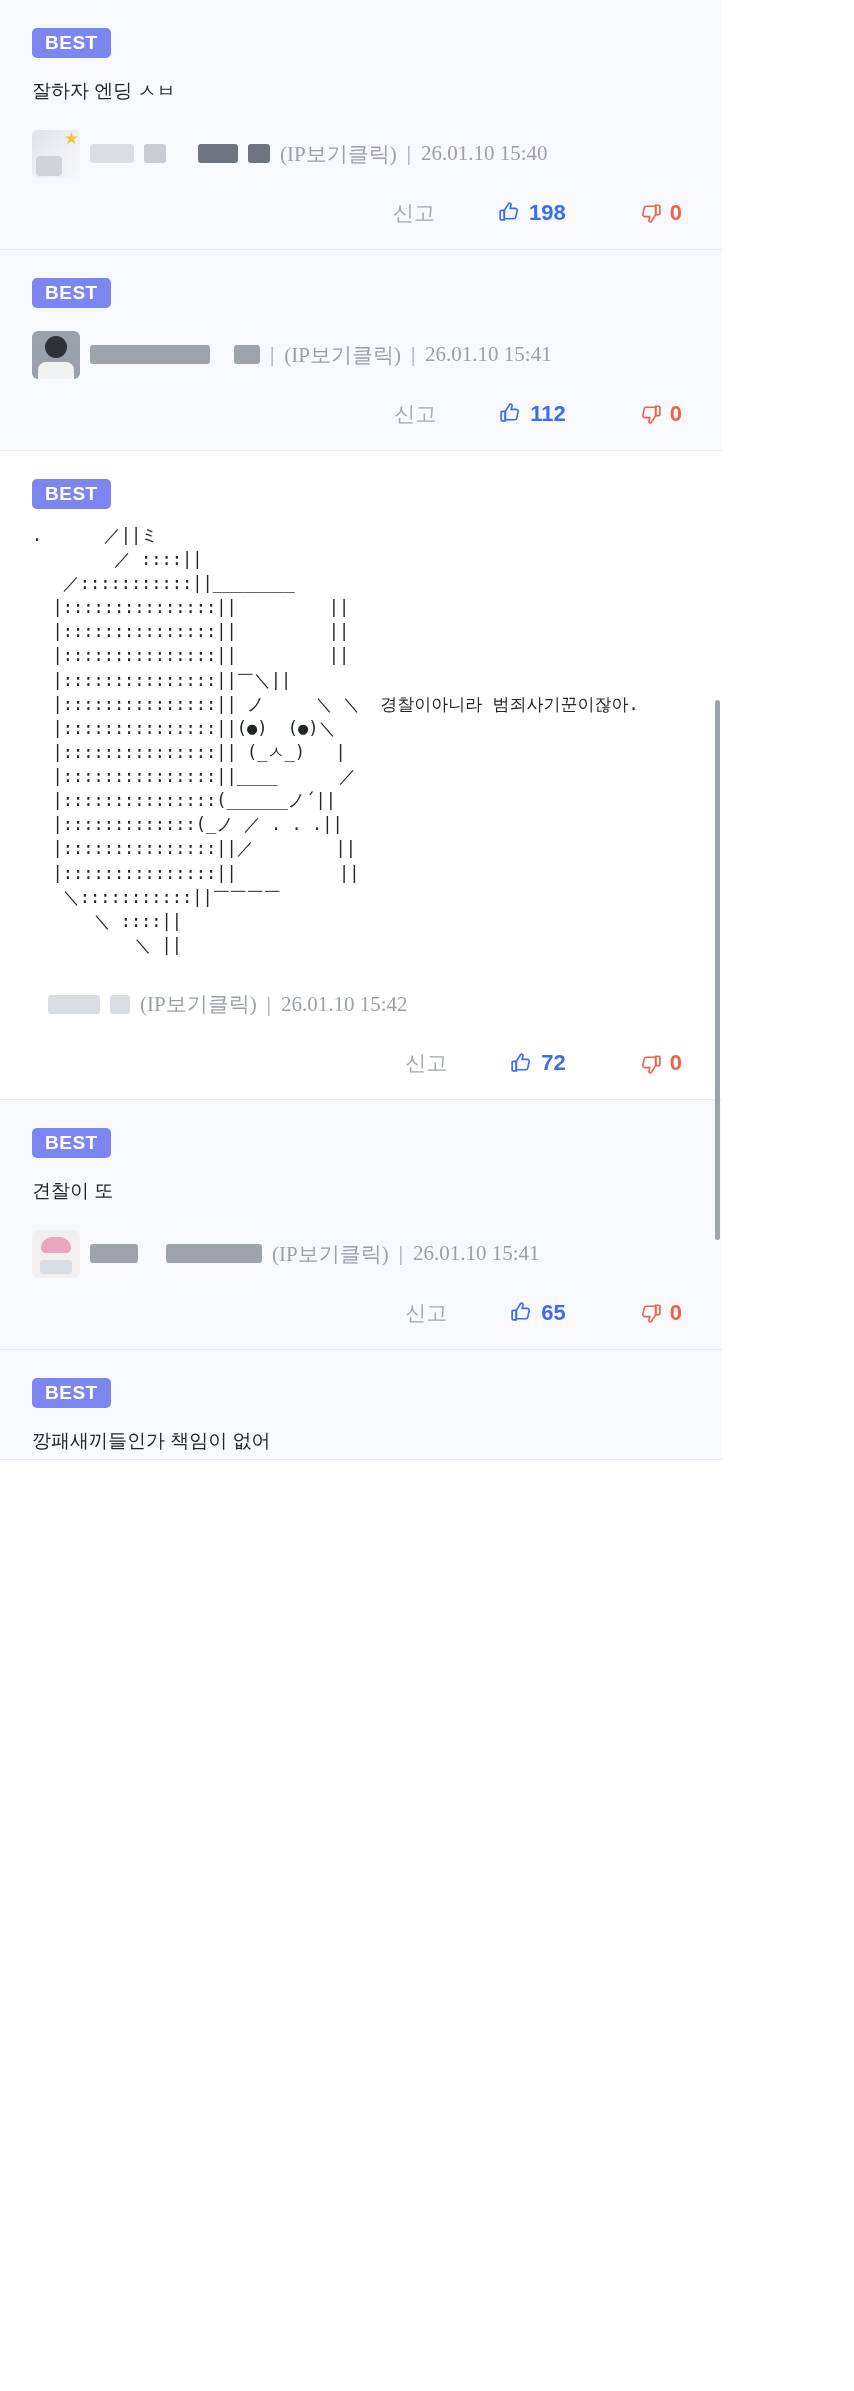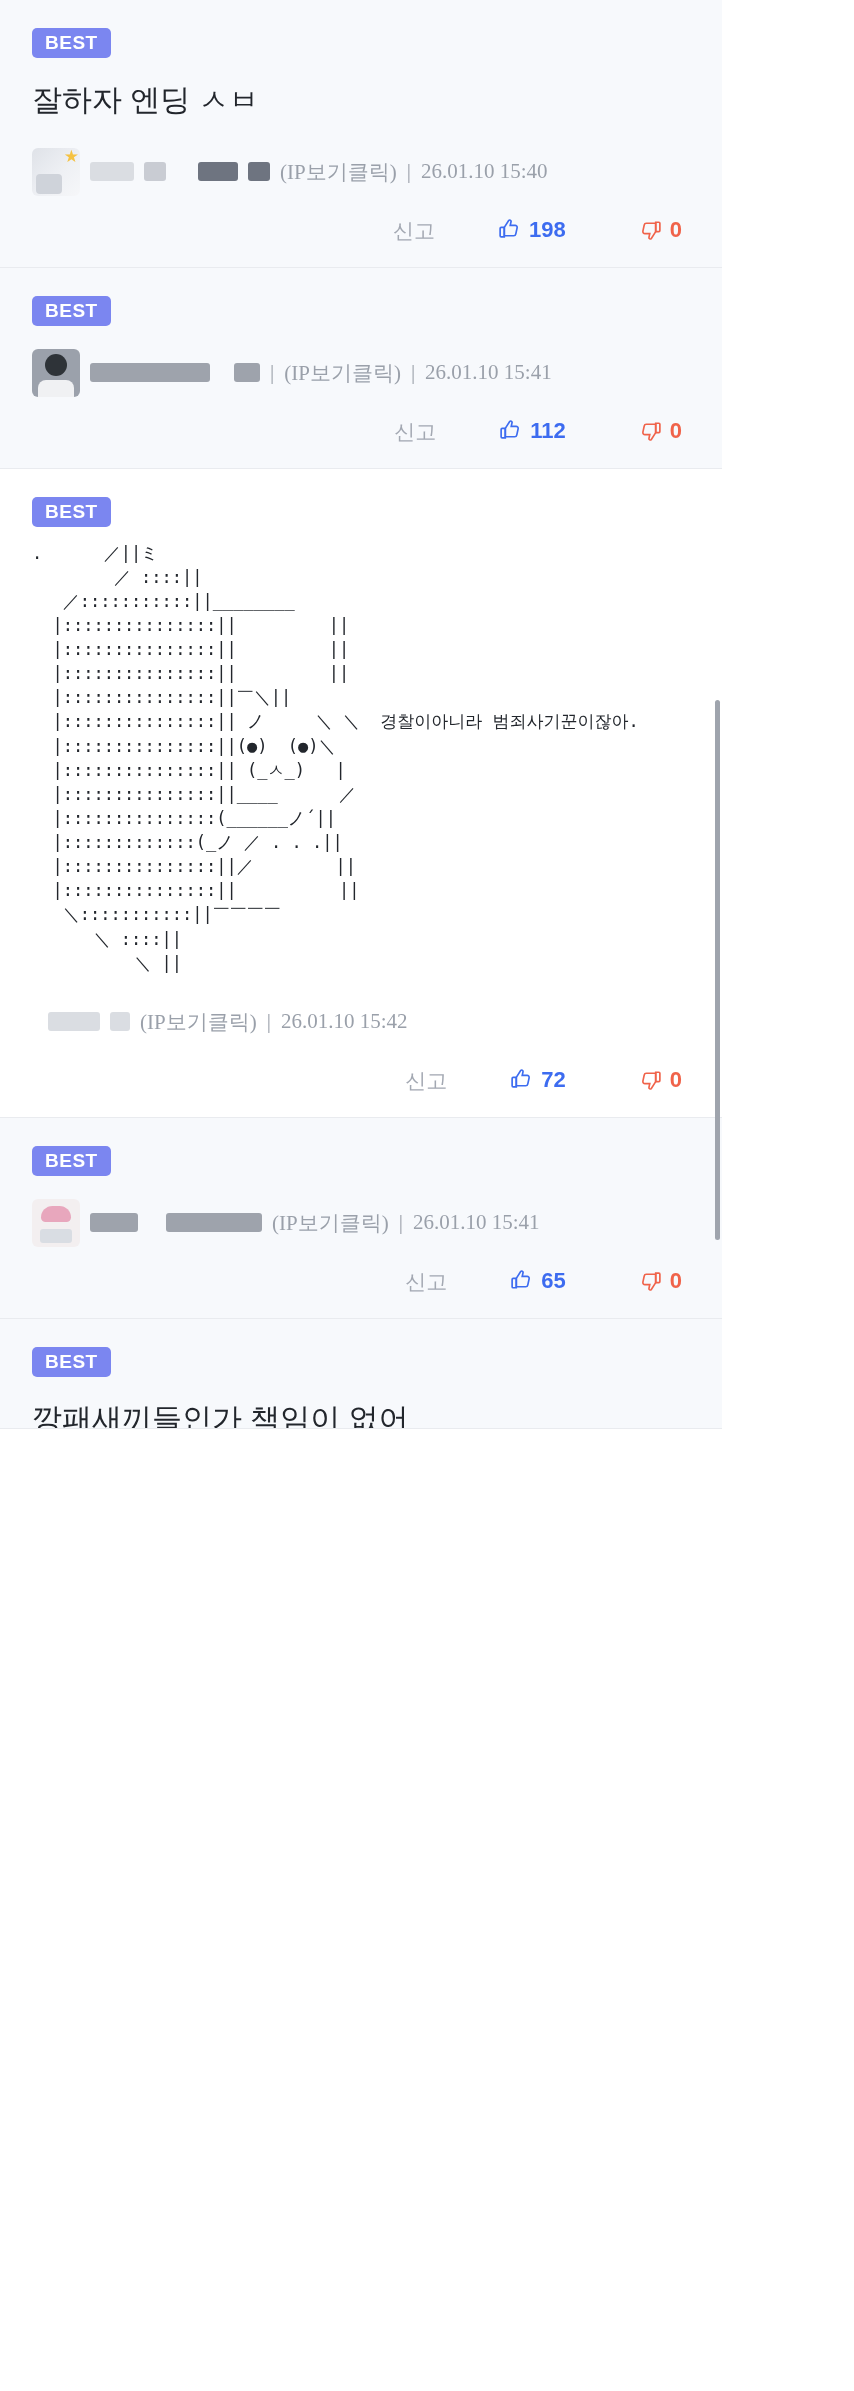--- a/index.html
+++ b/index.html
@@ -30,21 +30,21 @@
     color: #ffffff;
     font-size: 19px;
     font-weight: bold;
     letter-spacing: 0.5px;
     padding: 5px 13px 6px 13px;
     border-radius: 5px;
     line-height: 1;
   }
   .body-text {
     margin-top: 18px;
-    font-size: 30px;
+    font-size: 19px;
     line-height: 1.62;
     color: #22262c;
     white-space: pre-wrap;
     word-break: break-word;
   }
   .ascii-art {
     margin-top: 14px;
     font-family: "DejaVu Sans Mono", monospace;
     font-size: 17px;
     line-height: 1.42;
@@ -134,21 +134,21 @@
   .nick-mask.light { background: #dadde2; }
   .nick-mask.dark  { background: #9ea3ac; }
   .nick-mask.darker { background: #6e7480; }
   .meta-text {
     font-size: 21px;
     color: #9aa0aa;
     white-space: nowrap;
   }
   .action-row {
     display: flex;
-    align-items: flex-start;
+    align-items: center;
     justify-content: flex-end;
     gap: 0;
     padding: 18px 0 22px 0;
   }
   .report-btn {
     font-size: 21px;
     color: #a3a8b2;
     margin-right: 62px;
     background: none;
     border: 0;
@@ -291,20 +291,21 @@
           <path d="M17 14V5h3a1 1 0 0 1 1 1v7a1 1 0 0 1-1 1h-3z"></path>
           <path d="M17 14l-4.2 6.6a1.3 1.3 0 0 1-2.3-1l.8-3.6H6.7a2 2 0 0 1-2-2.4l1.3-6A2 2 0 0 1 8 6h9z"></path>
         </svg>
         <span class="cnt">0</span>
       </div>
     </div>
   </div>
 
   <div class="comment tint">
     <span class="best-badge">BEST</span>
+    <div class="body-text">견찰이 또</div>
     <div class="meta-row">
       <div class="avatar av-cake"></div>
       <div class="nick-mask dark" style="width:48px"></div>
       <div class="nick-mask dark" style="width:96px;margin-left:18px"></div>
       <span class="meta-text iplink">(IP보기클릭)</span>
       <span class="meta-text">|</span>
       <span class="meta-text">26.01.10 15:41</span>
     </div>
     <div class="action-row">
       <button class="report-btn">신고</button>

